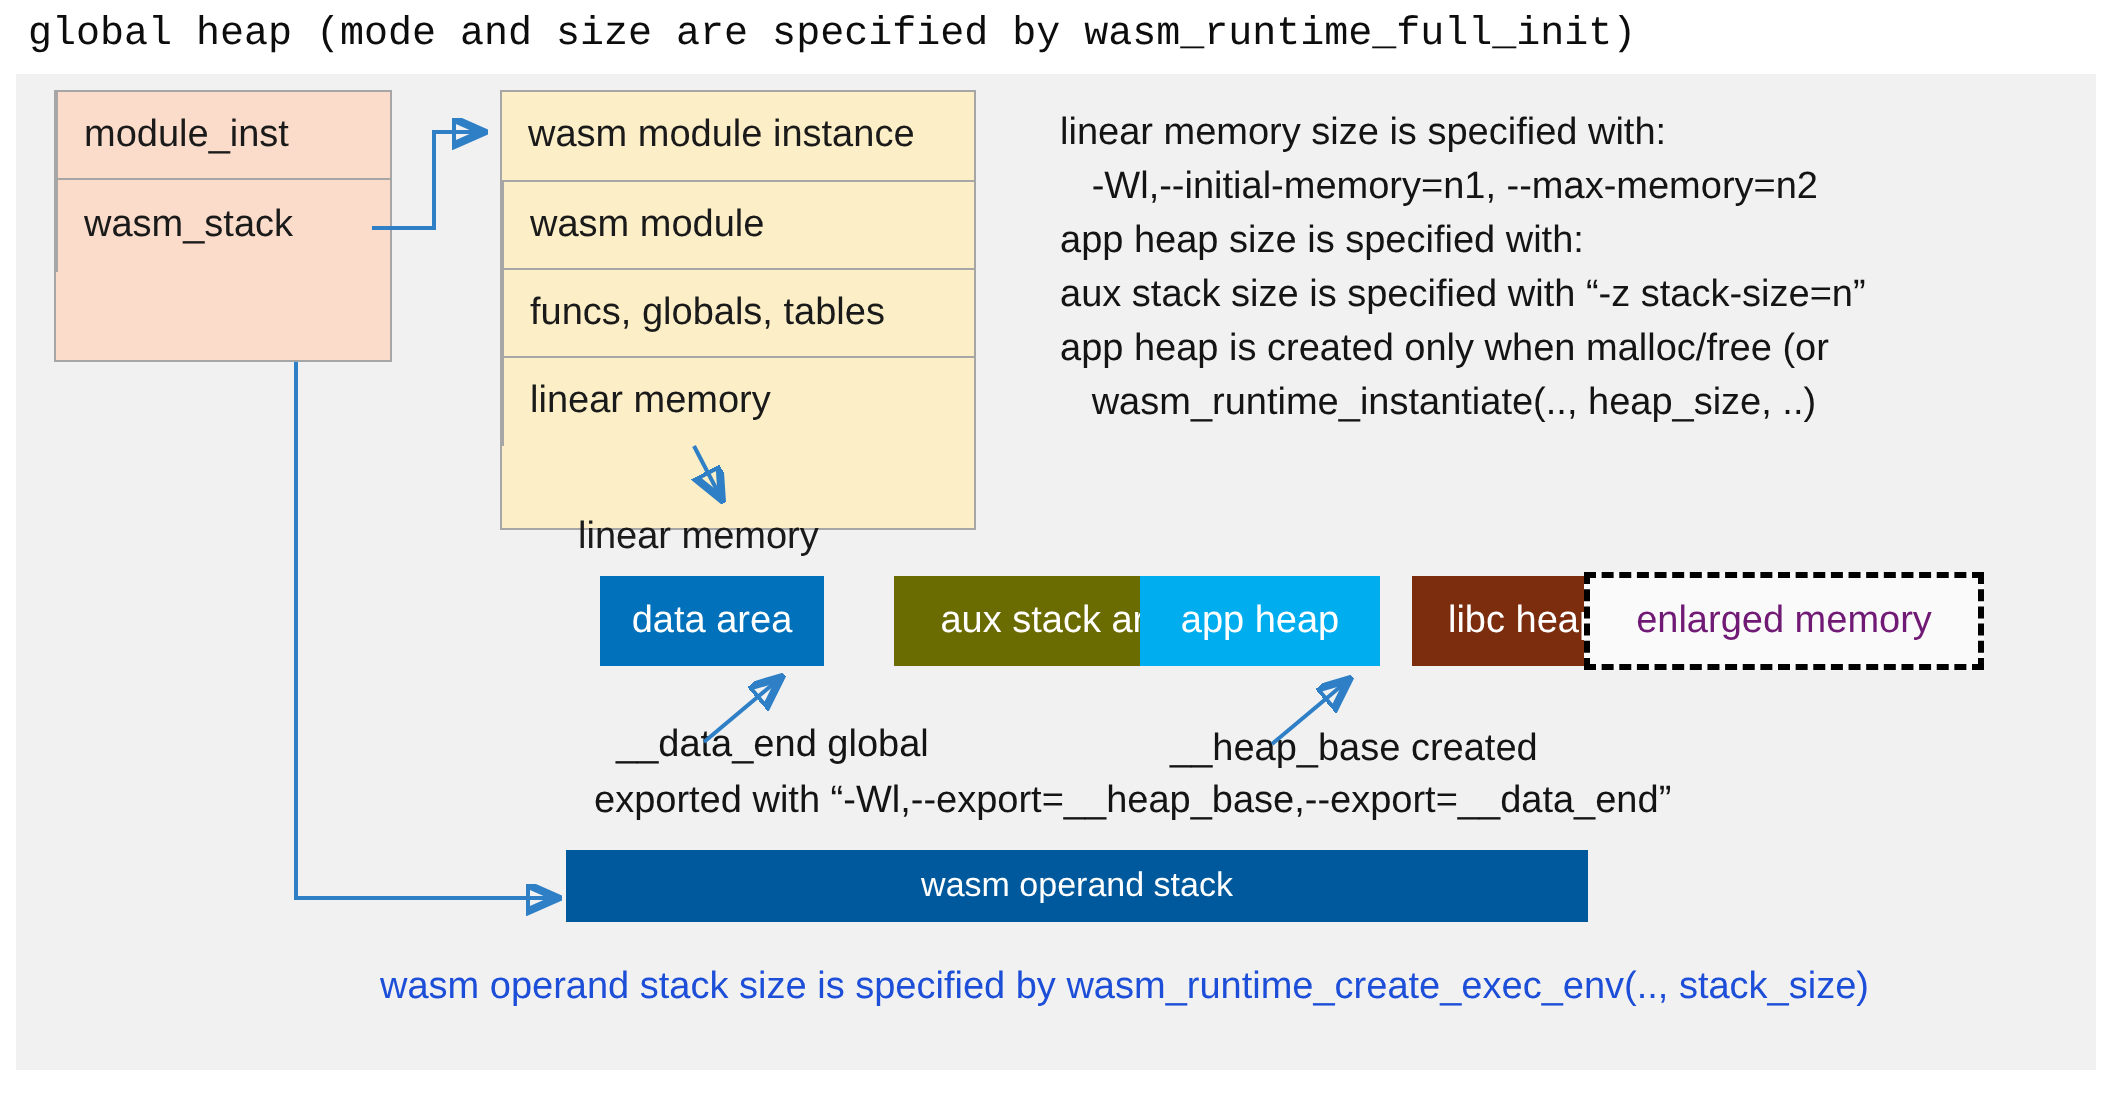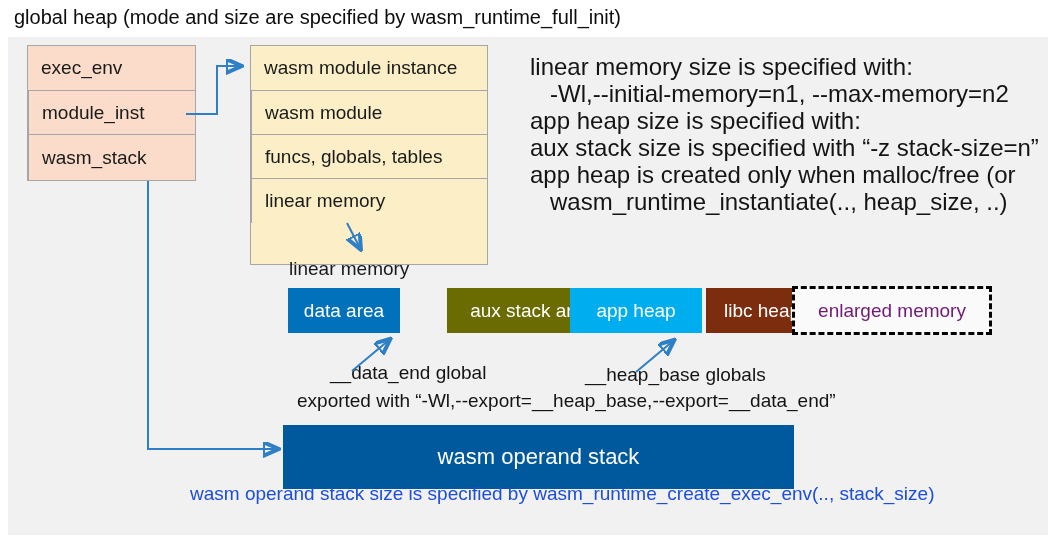--- a/index.html
+++ b/index.html
@@ -3,76 +3,75 @@
 <meta charset="utf-8">
 <style>
   html,body { margin:0; padding:0; background:#ffffff; }
   #stage {
     position:relative; width:1054px; height:547px; overflow:hidden;
     font-family:"Liberation Sans","DejaVu Sans",sans-serif; color:#1a1a1a;
     background:#ffffff;
   }
   .title {
     position:absolute; left:14px; top:6px; font-size:20px; font-weight:500;
-    color:#0d0d0d; letter-spacing:0;
+    color:#0d0d0d; letter-spacing:0;font-family:Liberation Mono, monospace;
   }
   .panel {
     position:absolute; left:8px; top:37px; width:1040px; height:498px;
     background:#f1f1f2;
   }
   
   .obox { position:absolute; box-sizing:border-box; border:1px solid #a6a6a6; font-size:19px; }
   .obox .hdr { height:45px; line-height:44px; padding-left:13px; border-bottom:1px solid #a6a6a6; box-sizing:border-box; }
   .obox .col { border-left:1px solid #a6a6a6; box-sizing:border-box; }
   .obox .row { padding-left:13px; border-bottom:1px solid #a6a6a6; box-sizing:border-box; }
   .obox .row.last { border-bottom:none; }
   #exec-box { left:27px; top:45px; width:169px; height:136px; background:#fbdcca; }
   #exec-box .row1 { height:44px; line-height:43px; }
   #exec-box .row2 { height:46px; line-height:45px; }
   #mi-box { left:250px; top:45px; width:238px; height:220px; background:#fcefc7; }
   #mi-box .row { height:44px; line-height:43px; }
   
-  .right-notes { position:absolute; left:530px; top:53px; font-size:24px; line-height:27px; color:#141414; }
+  .right-notes { position:absolute; left:530px; top:53px; font-size:19px; line-height:27px; color:#141414; }
   .right-notes div { white-space:pre; }
   
   .lm-label { position:absolute; left:289px; top:258px; font-size:19px; }
   .seg { position:absolute; top:288px; height:45px; color:#ffffff; font-size:19px;
          display:flex; align-items:center; justify-content:center; white-space:nowrap; }
-  .seg-data { left:288px; width:112px; }
+  .seg-data { left:300px; width:112px; }
   .seg-aux  { left:400px; width:170px;margin-left:47px; }
-  .seg-app  { left:570px; width:132px; }
+  .seg-app  { left:570px; width:120px; }
   .seg-libc { left:678px; width:112px; }
   .seg-enl  { left:792px; width:200px; top:286px; height:49px; box-sizing:border-box;
               border:3px dashed #000000; background:#fafafa; color:#701a75; }
   
   .lbl { position:absolute; font-size:19px; color:#141414; white-space:nowrap; }
-  .lbl-dataend  { left:330px; top:362px; }
+  .lbl-dataend  { left:308px; top:362px; }
   .lbl-heapbase { left:585px; top:364px; }
   .lbl-export   { left:297px; top:390px; }
   
-  .op-bar { position:absolute; left:283px; top:425px; width:511px; height:64px;
+  .op-bar { position:absolute; left:283px; top:425px; width:511px; height:36px;
             display:flex; align-items:center; justify-content:center;
-            color:#ffffff; font-size:22px; }
+            color:#ffffff; font-size:17px; }
   .op-notes { position:absolute; left:190px; top:481px; font-size:19px; line-height:26px; color:#1d4ed8; }
   .op-notes div { white-space:pre; }
   
   #wires { position:absolute; left:0; top:0; width:1054px; height:547px; pointer-events:none; }
   #wires path { fill:none; stroke:#2e7fc6; stroke-width:2; }
 </style>
 </head>
 <body>
 
 <div id="stage">
 
   <div class="title">global heap (mode and size are specified by wasm_runtime_full_init)</div>
 
   <div class="panel"></div>
 
   <div class="obox" id="exec-box">
-    <div class="hdr">exec_env</div>
     <div class="col">
       <div class="row row1">module_inst</div>
       <div class="row row2 last">wasm_stack</div>
     </div>
   </div>
 
   <div class="obox" id="mi-box">
     <div class="hdr">wasm module instance</div>
     <div class="col">
       <div class="row">wasm module</div>
@@ -92,21 +91,21 @@
 
   <div class="lm-label">linear memory</div>
 
   <div class="seg seg-data" style="background-color: rgb(0, 113, 186);">data area</div>
   <div class="seg seg-aux" style="background-color: rgb(106, 107, 0);">aux stack area</div>
   <div class="seg seg-app" style="background-color: rgb(0, 174, 239);">app heap</div>
   <div class="seg seg-libc" style="background-color: rgb(123, 45, 14); margin-left: 28px;">libc heap</div>
   <div class="seg seg-enl">enlarged memory</div>
 
   <div class="lbl lbl-dataend">__data_end global</div>
-  <div class="lbl lbl-heapbase">__heap_base globals</div>
+  <div class="lbl lbl-heapbase">__heap_base created</div>
   <div class="lbl lbl-export">exported with “-Wl,--export=__heap_base,--export=__data_end”</div>
 
   <div class="op-bar" style="background-color: rgb(0, 89, 156);">wasm operand stack</div>
 
   <div class="op-notes">
     <div>wasm operand stack size is specified by wasm_runtime_create_exec_env(.., stack_size)</div>
   </div>
 
   <svg id="wires" viewBox="0 0 1054 547">
     <defs>

